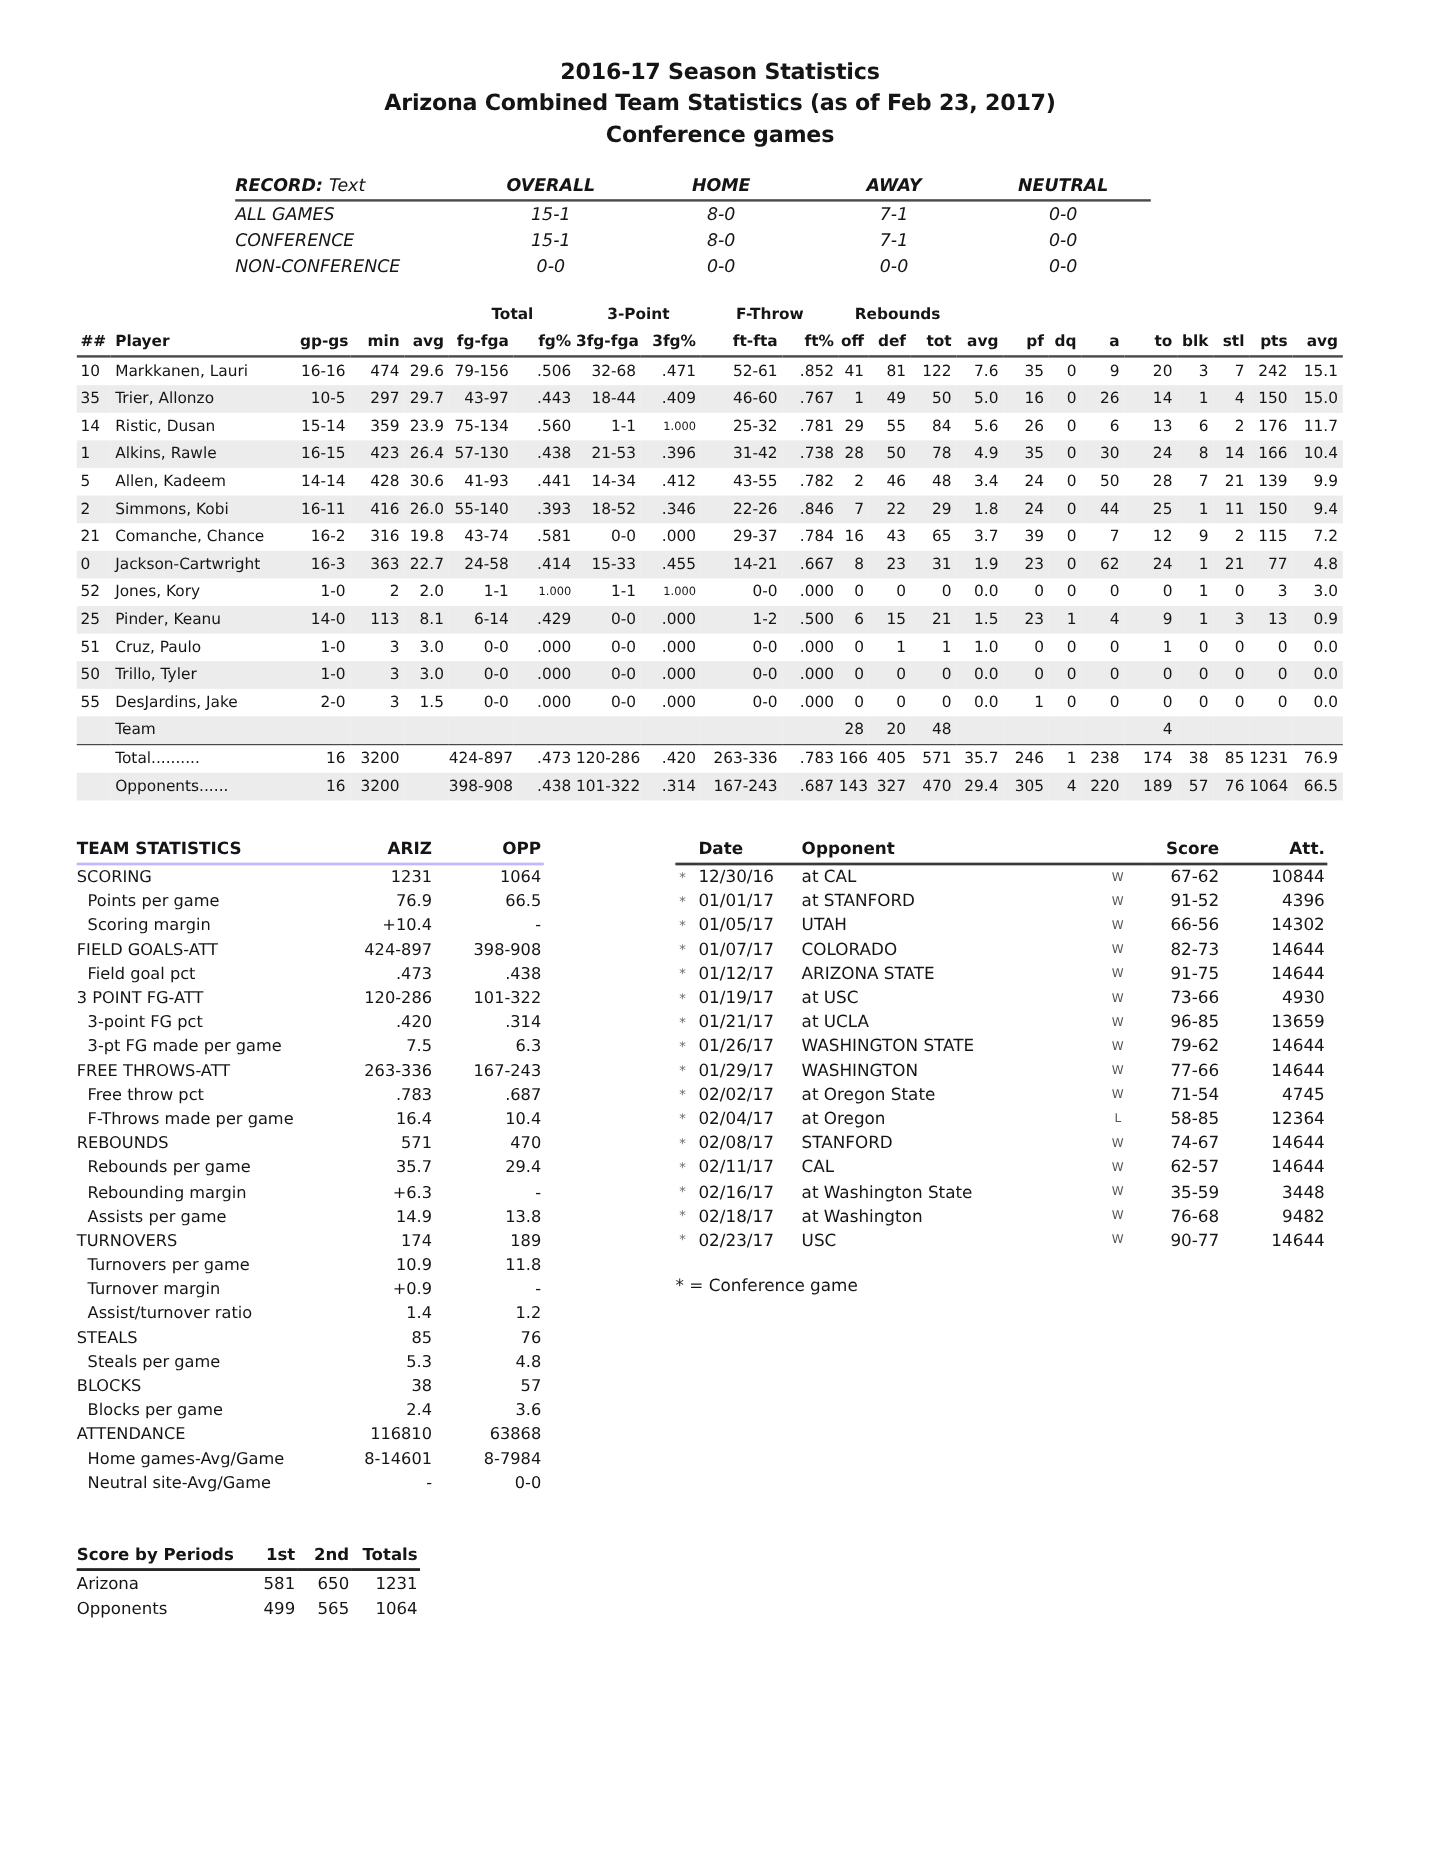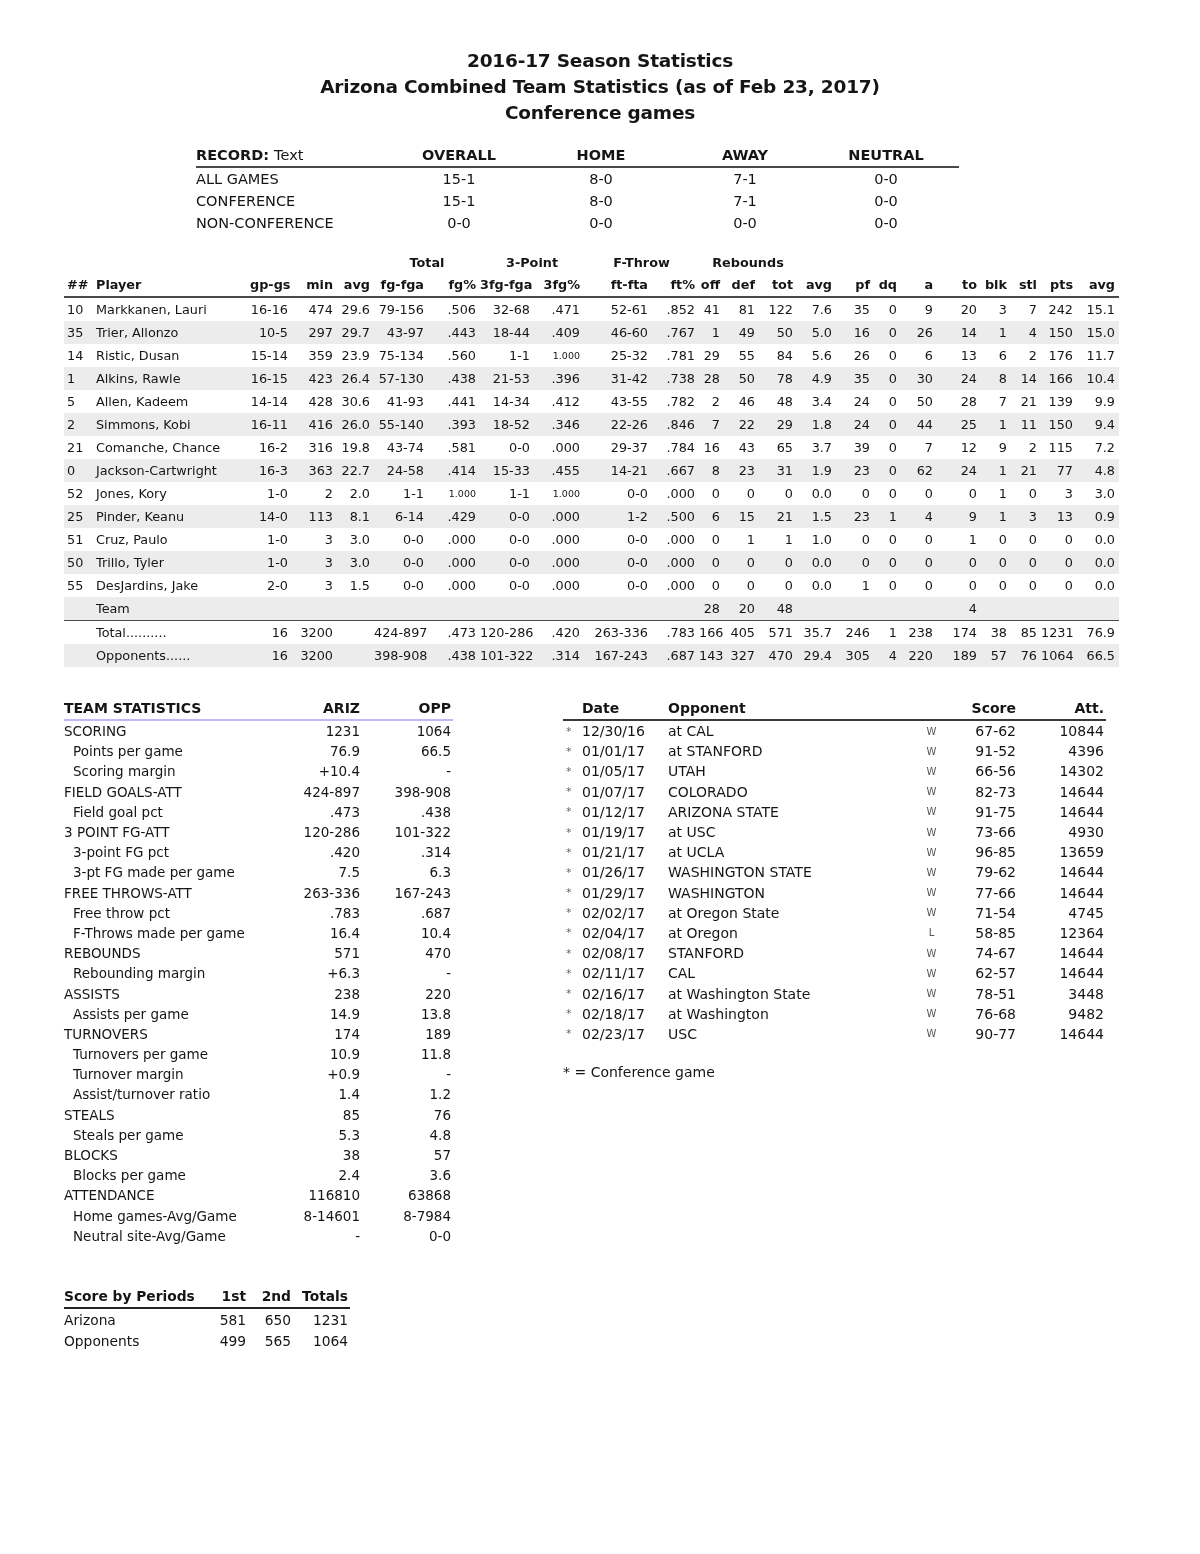--- a/index.html
+++ b/index.html
@@ -3,21 +3,21 @@
 <meta charset="utf-8">
 <style>
   html,body{margin:0;padding:0;background:#fff;}
   .page{position:relative;width:1200px;height:1554px;background:#ffffff;overflow:hidden;
         font-family:"DejaVu Sans","Liberation Sans",sans-serif;color:#151515;}
   
   .title{position:absolute;left:0;top:48px;width:1200px;text-align:center;
          font-weight:bold;font-size:18.5px;line-height:26px;letter-spacing:-0.2px;}
   
   .record{position:absolute;left:196px;top:144px;width:763px;font-size:14.5px;}
-  .rec-row{position:relative;height:22px;line-height:22px;}
+  .rec-row{position:relative;height:22px;line-height:22px;font-style:italic;}
   .rec-head{font-weight:bold;}
   .rec-label{position:absolute;left:0;top:0;white-space:nowrap;}
   .rec-suffix{font-weight:normal;}
   .rec-v{position:absolute;top:0;transform:translateX(-50%);white-space:nowrap;}
   .rec-line{border-top:2.5px solid #4a4a4a;height:0;margin:0;}
   
   table{position:absolute;border-collapse:collapse;table-layout:fixed;}
   td,th{padding:0;overflow:visible;white-space:nowrap;font-weight:normal;}
   th{font-weight:bold;}
   .num{text-align:right;padding-right:4px;}
@@ -631,28 +631,28 @@
           <td class="tl ind">F-Throws made per game</td>
           <td class="num">16.4</td>
           <td class="num">10.4</td>
         </tr>
         <tr>
           <td class="tl">REBOUNDS</td>
           <td class="num">571</td>
           <td class="num">470</td>
         </tr>
         <tr>
+          <td class="tl ind">Rebounds per game</td>
+          <td class="num">35.7</td>
+          <td class="num">29.4</td>
+        </tr>
+        <tr>
           <td class="tl ind">Rebounding margin</td>
           <td class="num">+6.3</td>
           <td class="num">-</td>
-        </tr>
-        <tr>
-          <td class="tl">ASSISTS</td>
-          <td class="num">238</td>
-          <td class="num">220</td>
         </tr>
         <tr>
           <td class="tl ind">Assists per game</td>
           <td class="num">14.9</td>
           <td class="num">13.8</td>
         </tr>
         <tr>
           <td class="tl">TURNOVERS</td>
           <td class="num">174</td>
           <td class="num">189</td>
@@ -832,21 +832,21 @@
           <td class="tl">CAL</td>
           <td class="wl">W</td>
           <td class="num">62-57</td>
           <td class="num">14644</td>
         </tr>
         <tr>
           <td class="star">*</td>
           <td class="tl">02/16/17</td>
           <td class="tl">at Washington State</td>
           <td class="wl">W</td>
-          <td class="num">78-51</td>
+          <td class="num">35-59</td>
           <td class="num">3448</td>
         </tr>
         <tr>
           <td class="star">*</td>
           <td class="tl">02/18/17</td>
           <td class="tl">at Washington</td>
           <td class="wl">W</td>
           <td class="num">76-68</td>
           <td class="num">9482</td>
         </tr>

